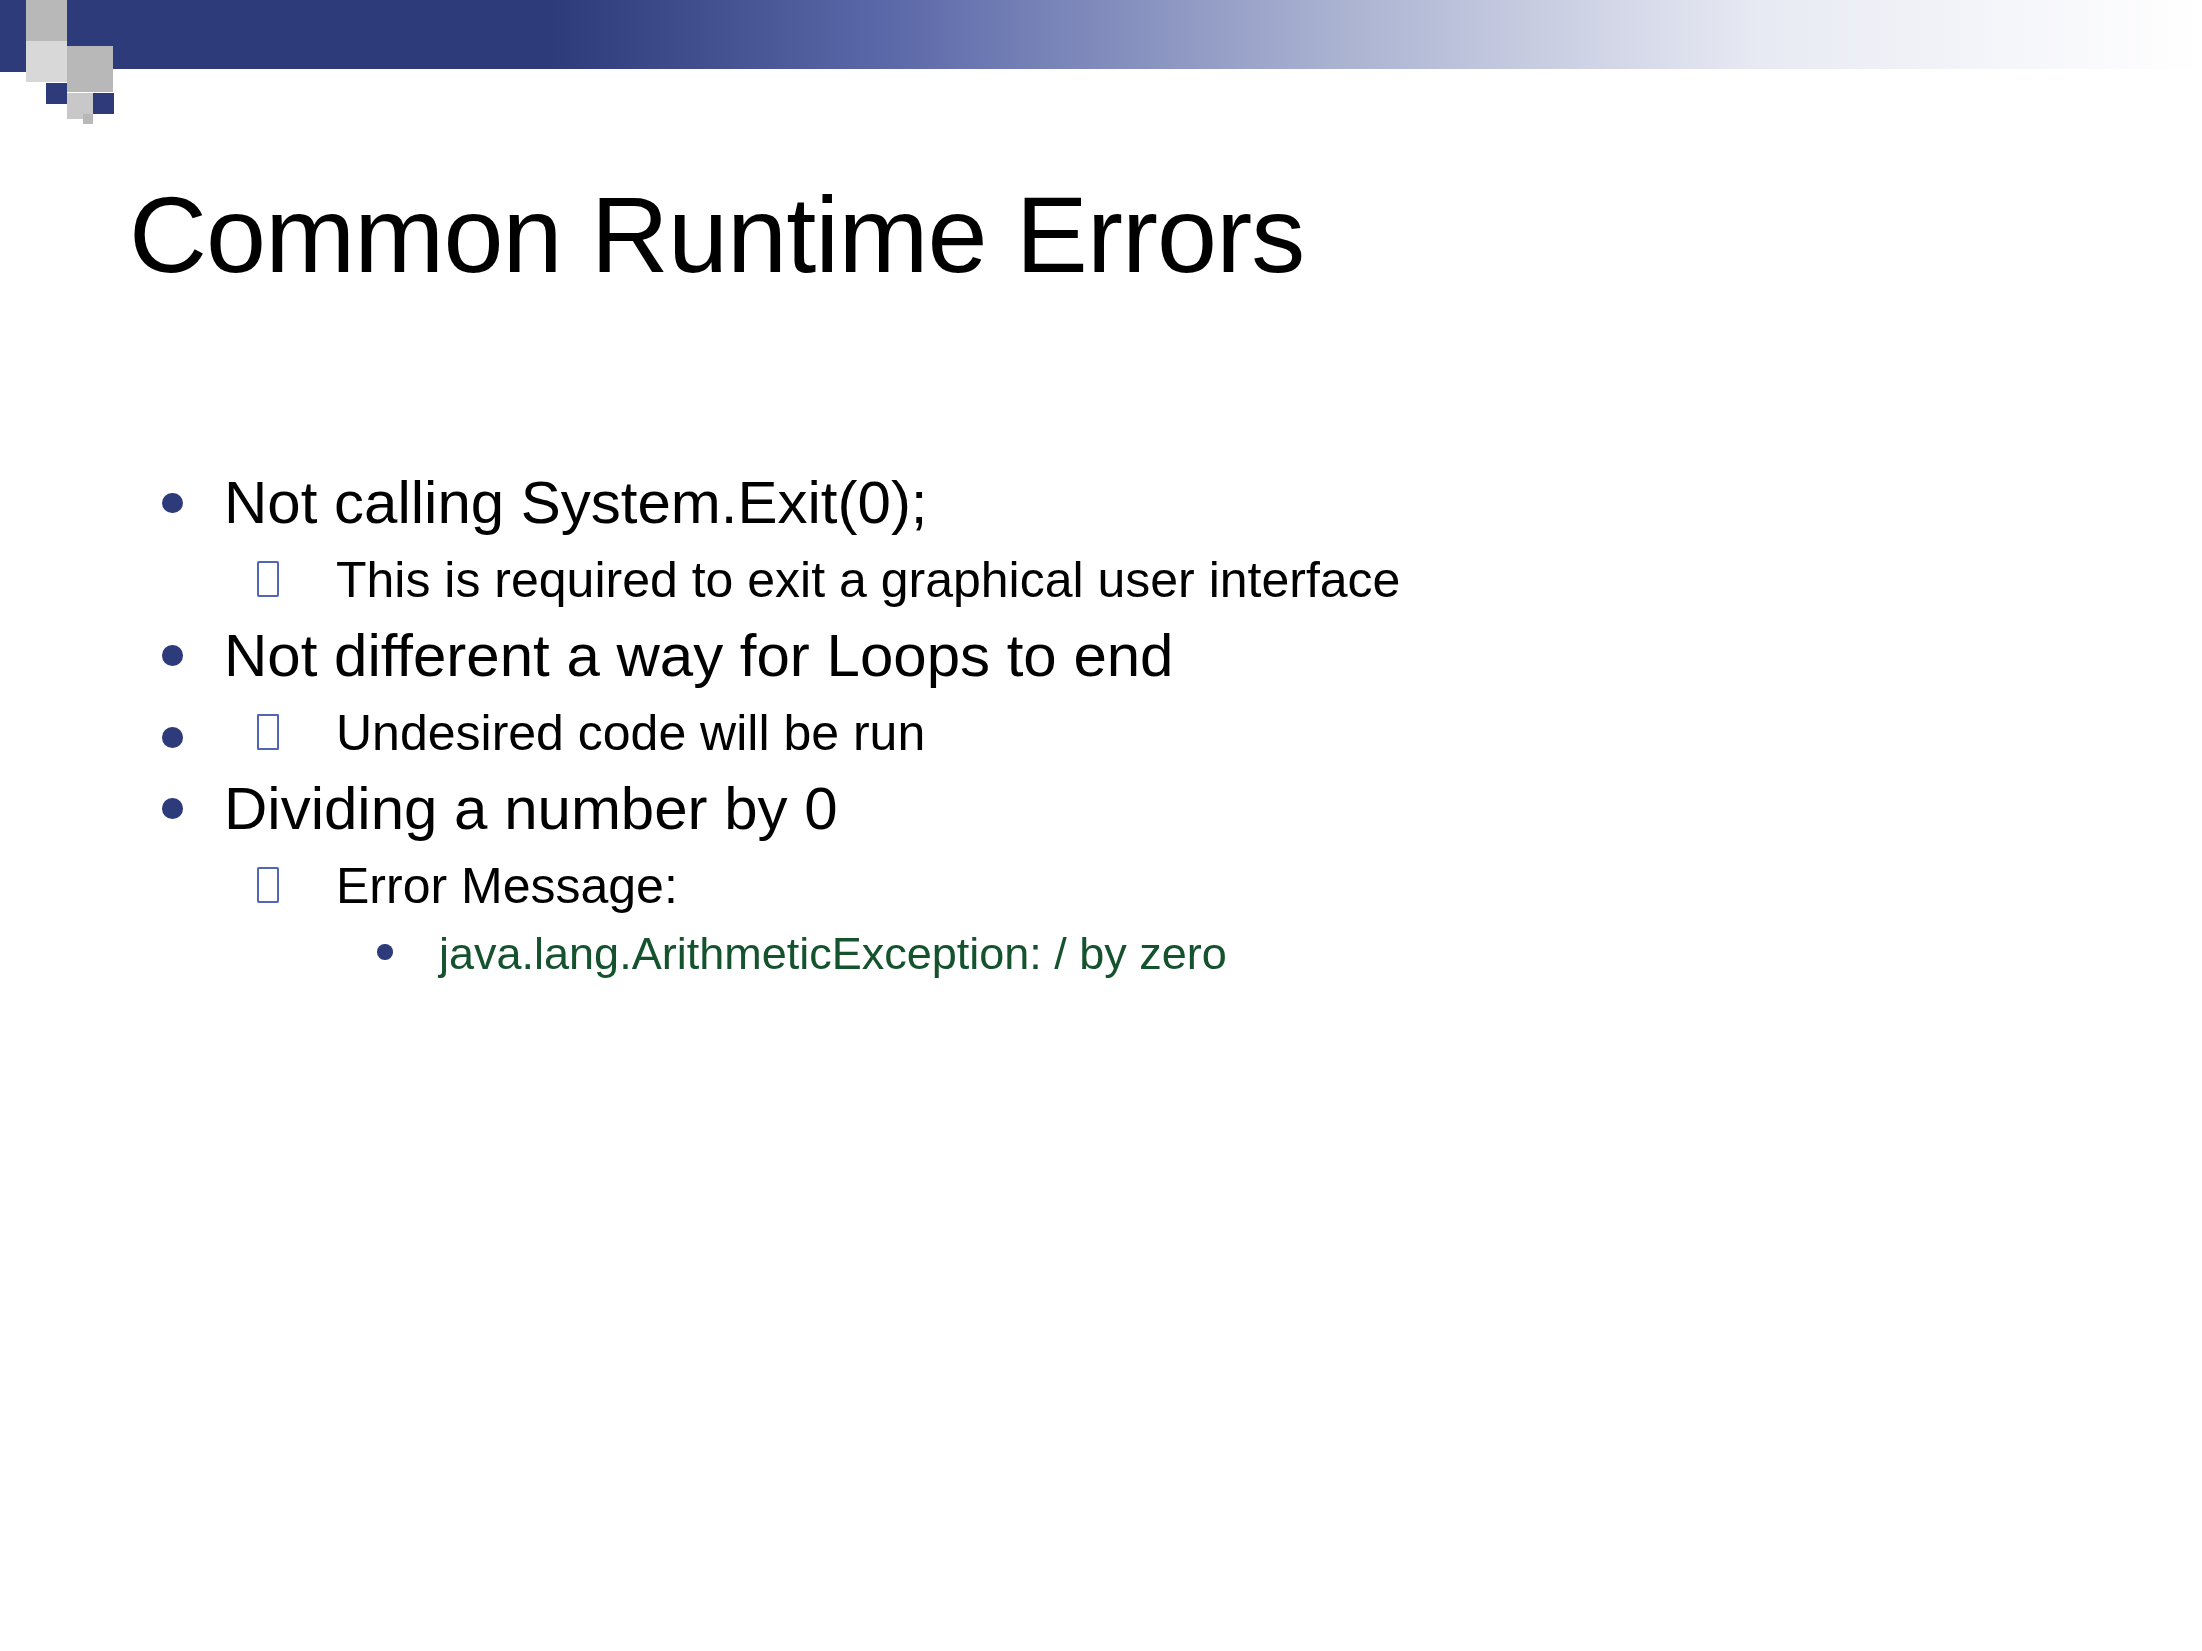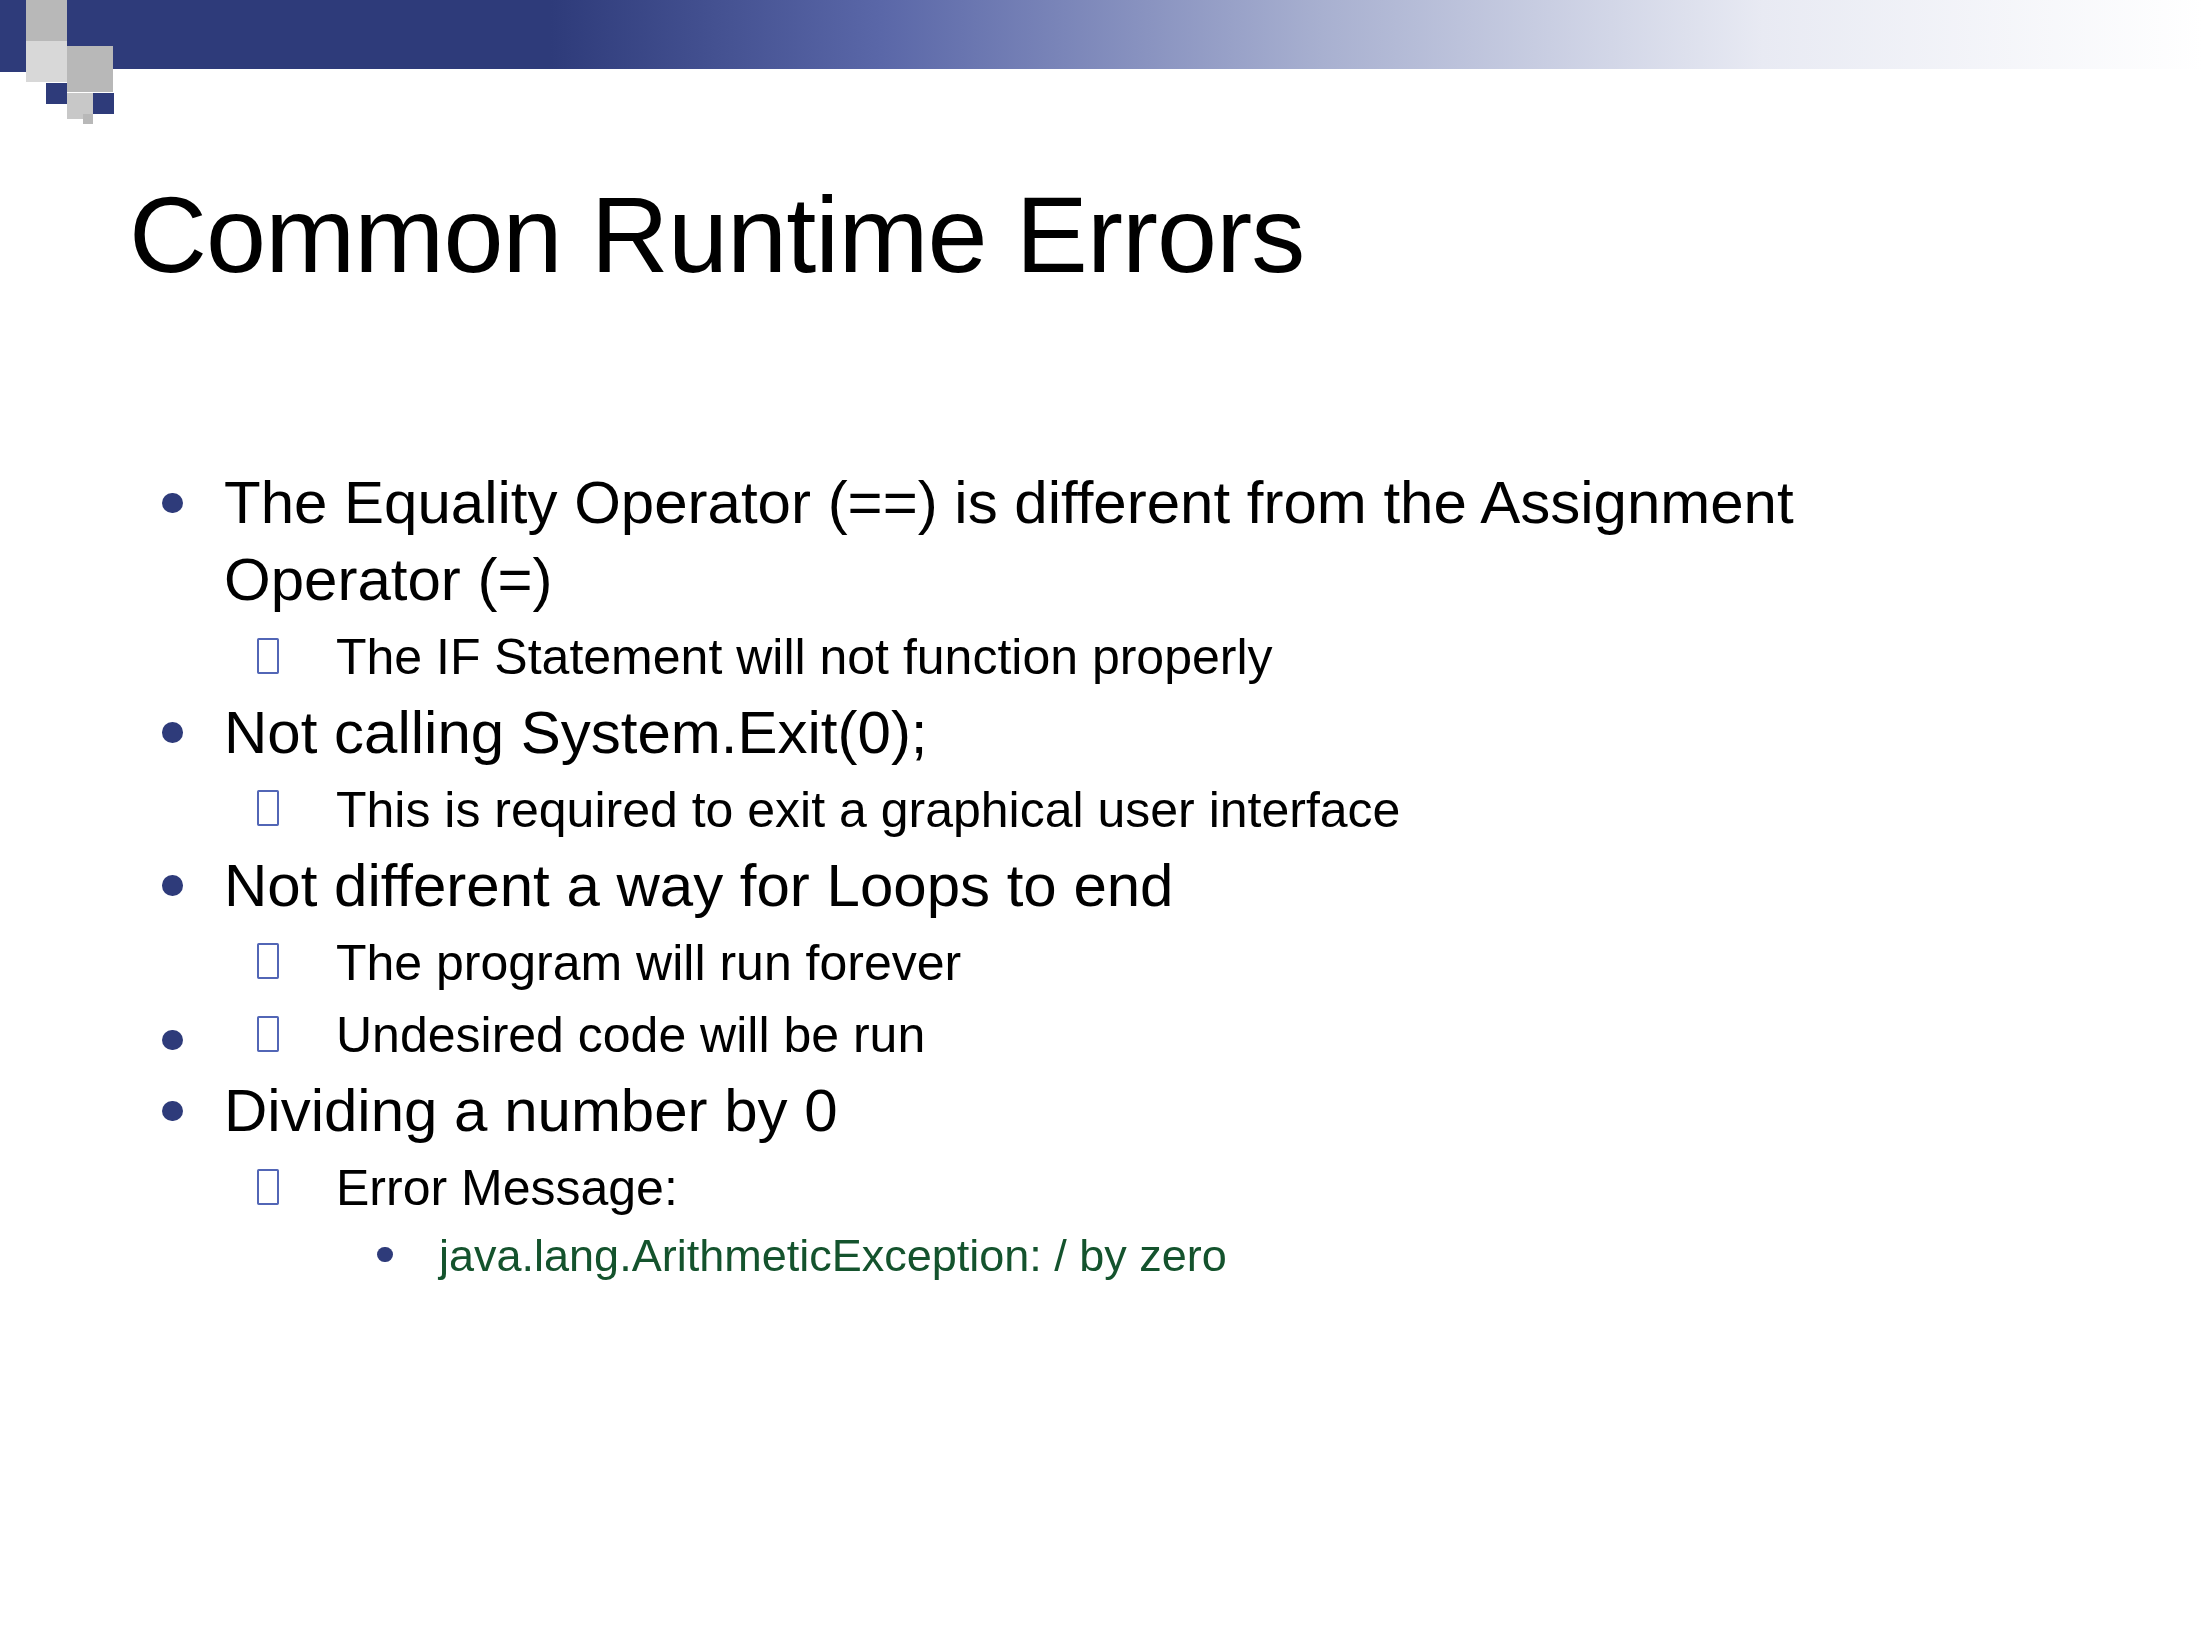--- a/index.html
+++ b/index.html
@@ -153,43 +153,33 @@
     <div class="px p7"></div>
     <div class="px p8"></div>
     <div class="px p9"></div>
   </div>
 
   <h1 class="title">Common Runtime Errors</h1>
 
   <div class="content">
     <ul class="level1">
       <li>
-        <span>The Equality Operator (==) is different from the Assignment Operator (=)</span>
-        <ul class="level2">
-          <li>
-            <span class="hollow-box"></span>
-            <span>The IF Statement will not function properly</span>
-          </li>
-        </ul>
-      </li>
-      <li>
         <span>Not calling System.Exit(0);</span>
         <ul class="level2">
           <li>
             <span class="hollow-box"></span>
             <span>This is required to exit a graphical user interface</span>
           </li>
         </ul>
       </li>
       <li>
         <span>Not different a way for Loops to end</span>
         <ul class="level2">
           <li>
             <span class="hollow-box"></span>
-            <span>The program will run forever</span>
           </li>
         </ul>
       </li>
       <li>
         <ul class="level2">
           <li>
             <span class="hollow-box"></span>
             <span>Undesired code will be run</span>
           </li>
         </ul>

